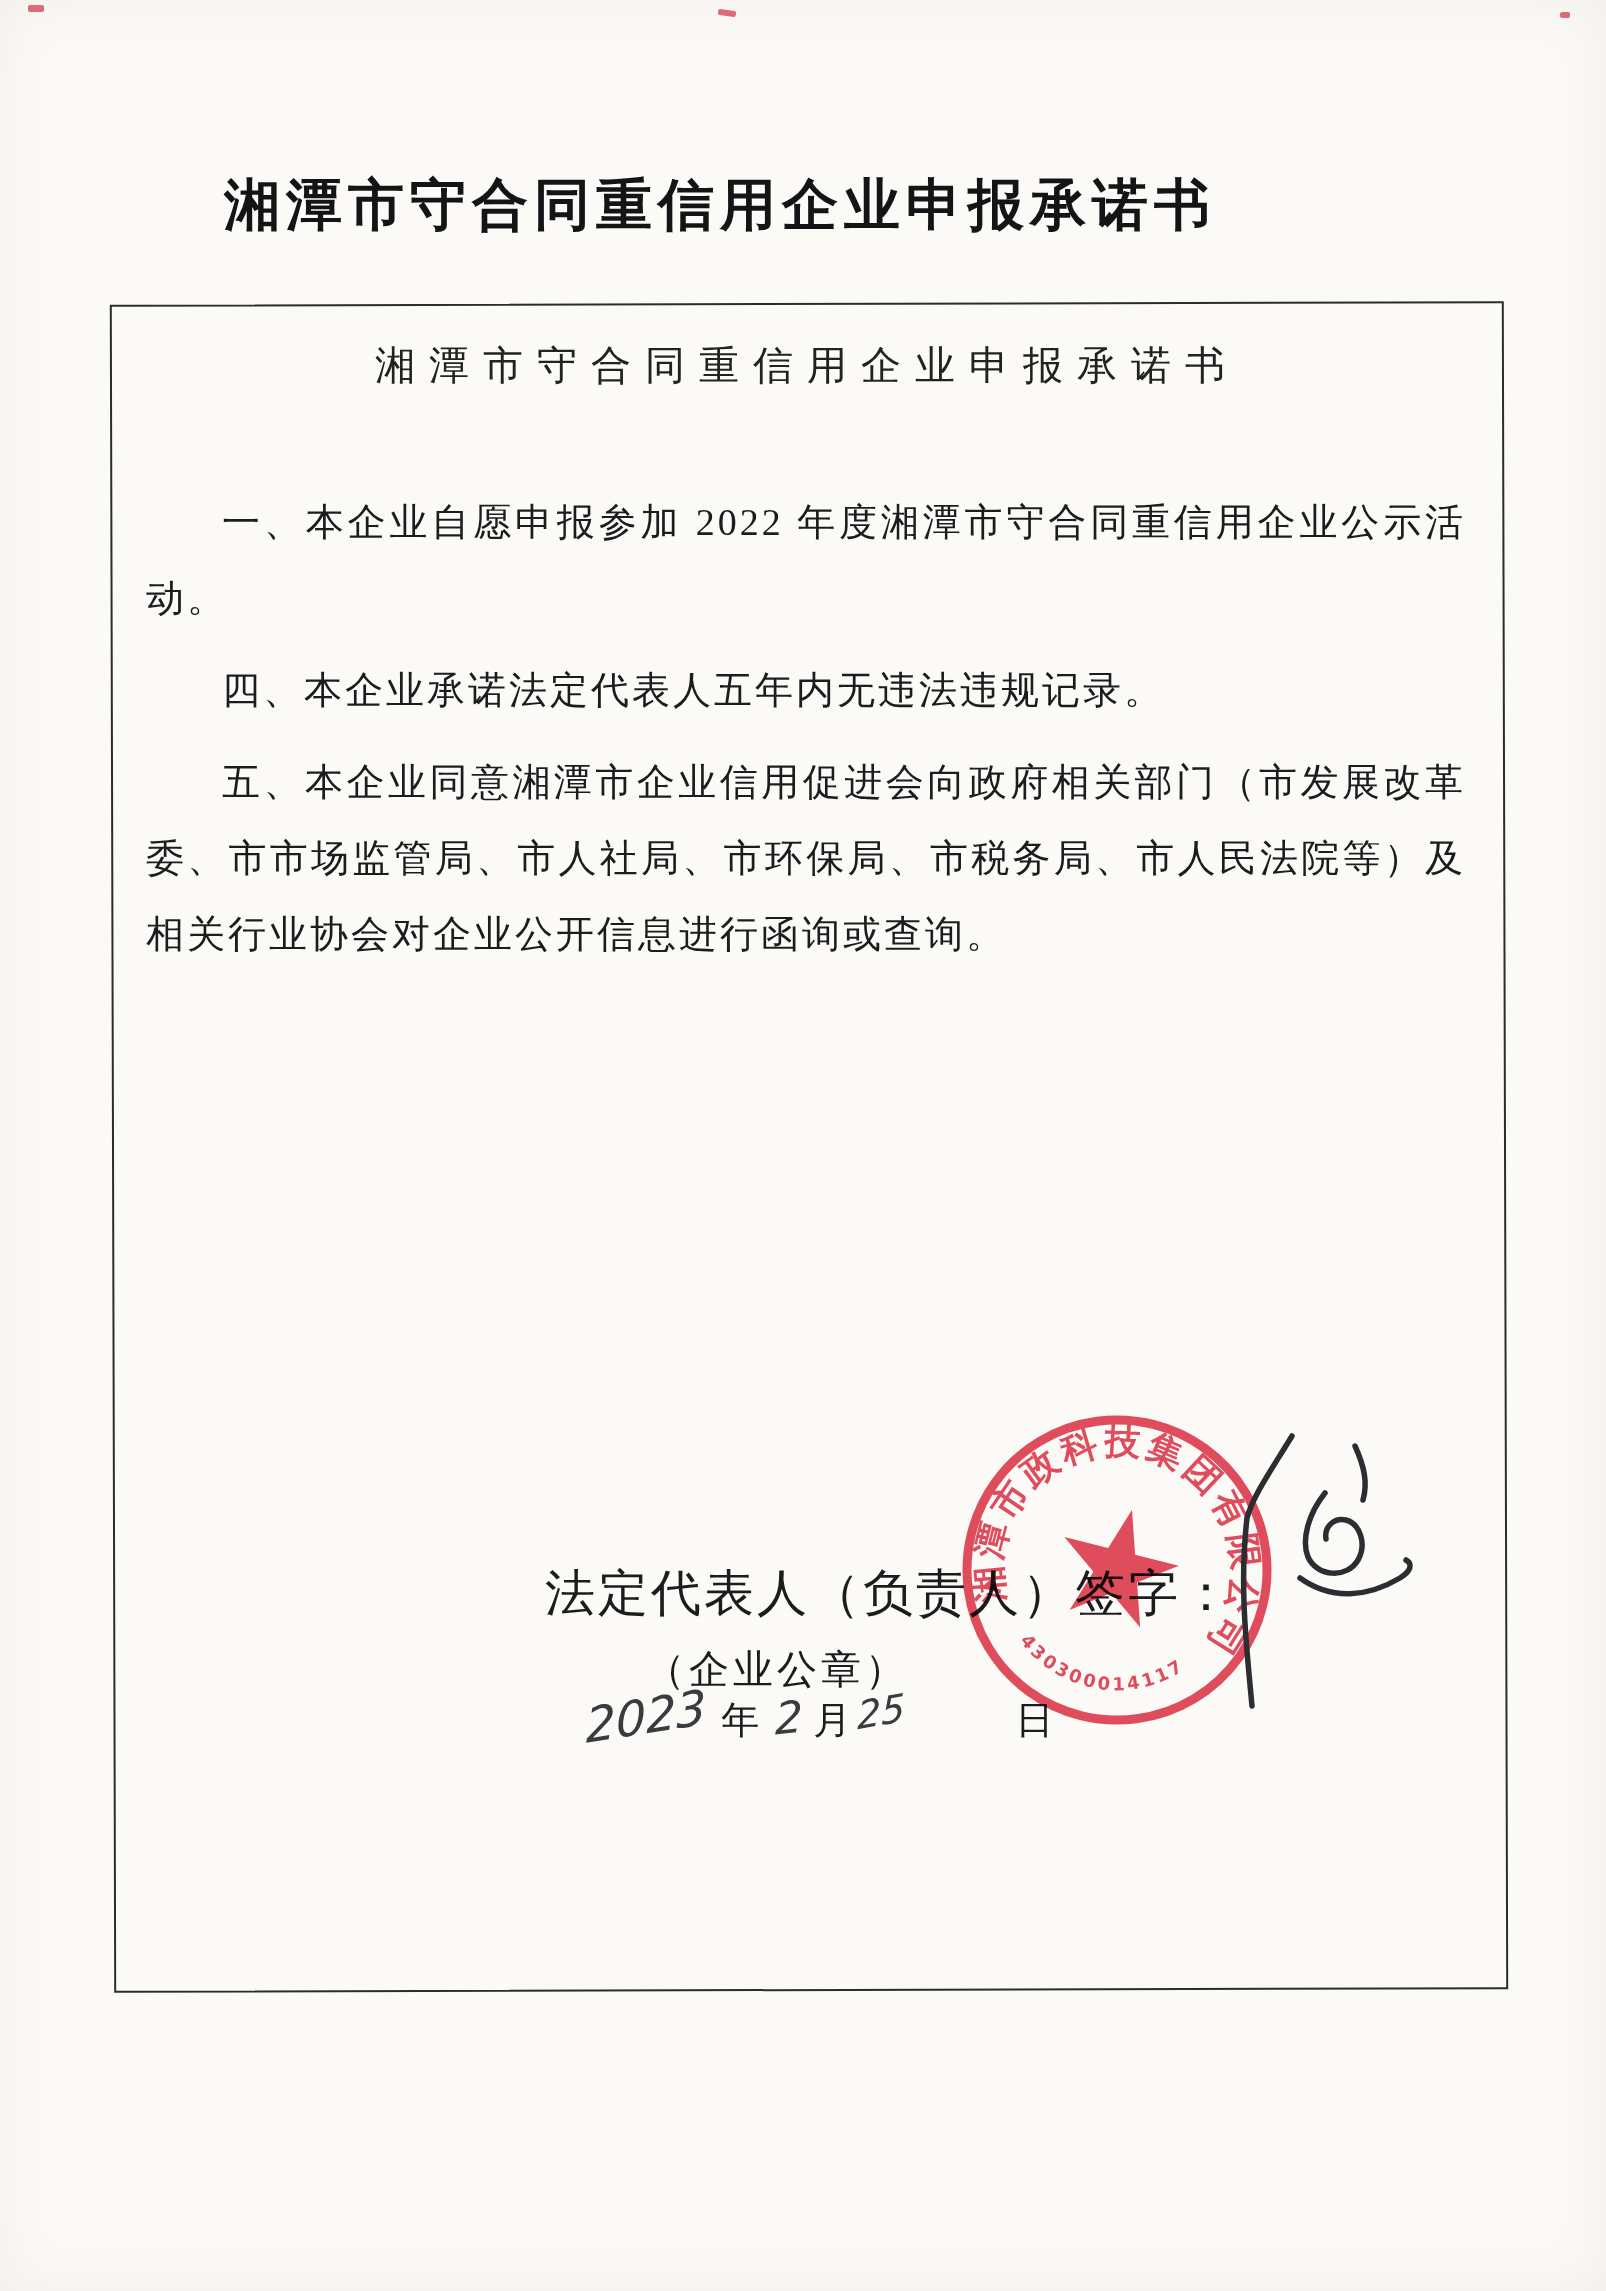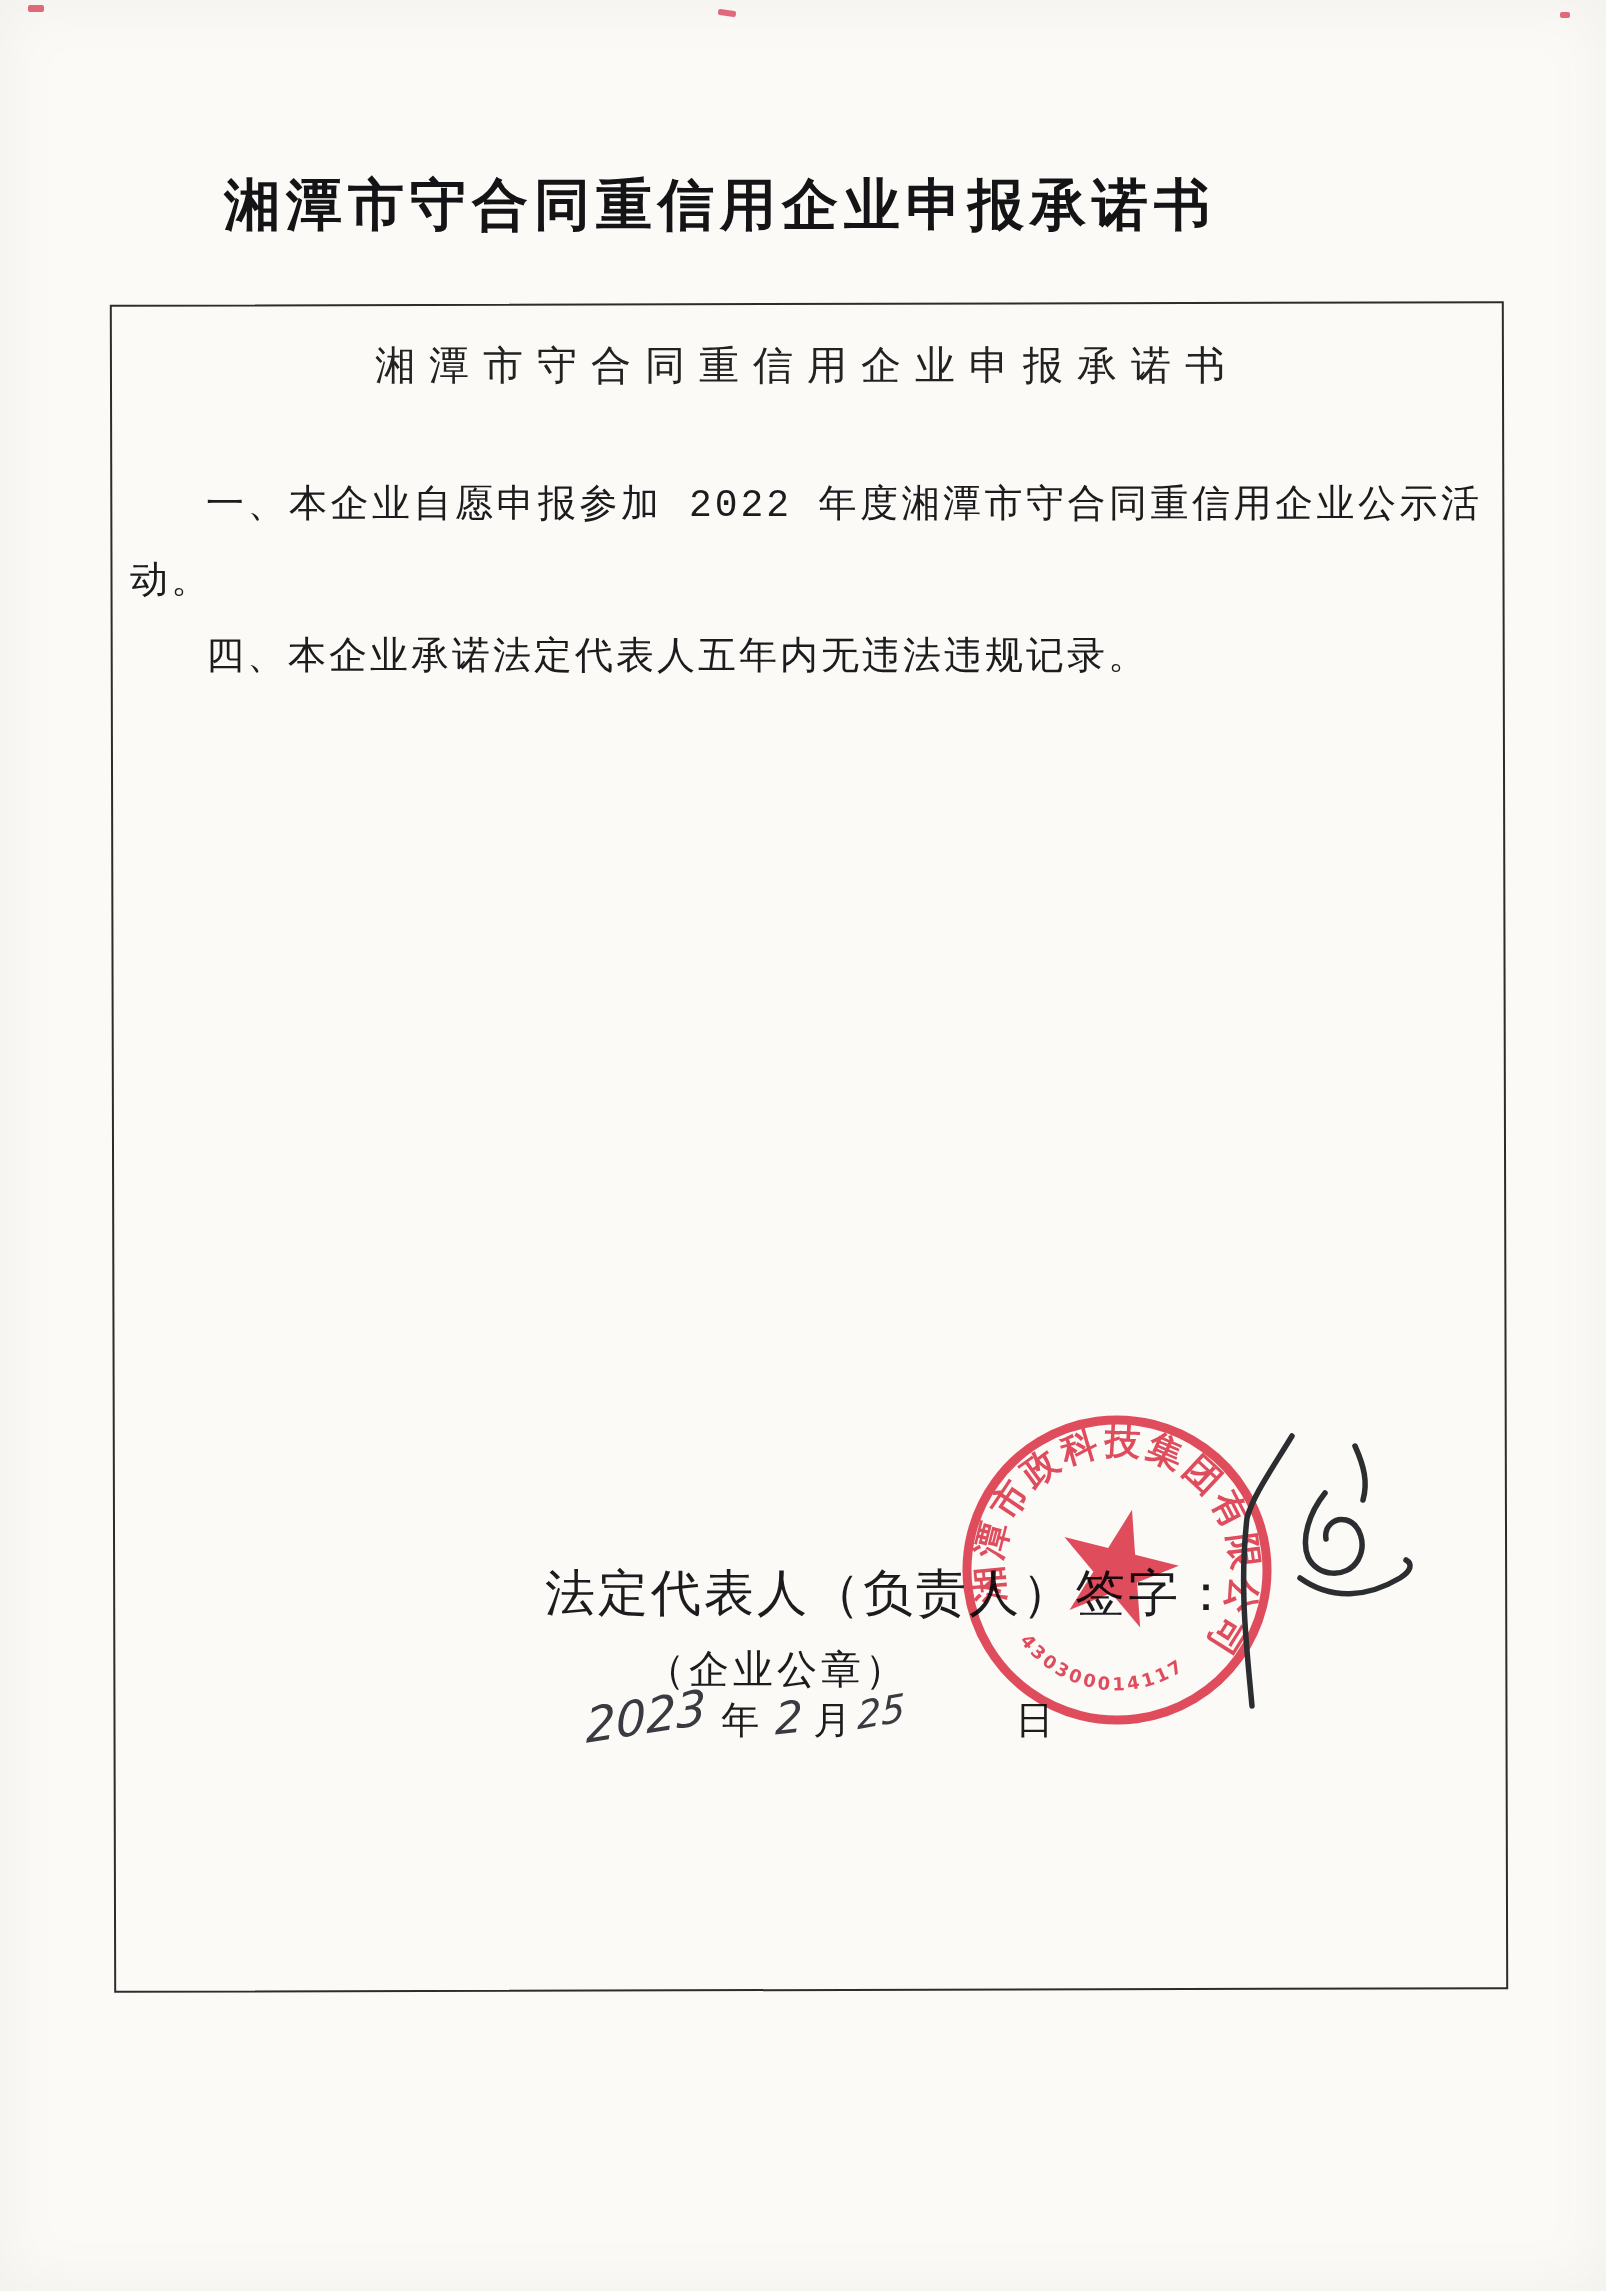--- a/index.html
+++ b/index.html
@@ -28,21 +28,21 @@
   }
   .box-title{
     position:absolute;left:112px;top:338px;width:1390px;
     text-align:center;font-size:40px;letter-spacing:14px;color:#222;
   }
   .body-text{
     position:absolute;left:130px;top:468px;width:1352px;
     font-size:38px;line-height:76px;letter-spacing:3px;
     text-align:justify;color:#1c1c1e;
   }
-  .body-text p{margin:0;text-indent:2em;font-family:Liberation Mono, monospace;}
+  .body-text p{margin:16px;text-indent:2em;}
 
   .sig-label{
     position:absolute;left:545px;top:1560px;
     font-size:50px;letter-spacing:3px;color:#1c1c1e;
   }
   .seal-note{
     position:absolute;left:645px;top:1642px;
     font-size:40px;letter-spacing:4px;color:#1c1c1e;text-align:center;
   }
   .date-line{
@@ -79,20 +79,21 @@
 
 <div class="doc-title">湘潭市守合同重信用企业申报承诺书</div>
 
 <div class="border-box"></div>
 
 <div class="box-title">湘潭市守合同重信用企业申报承诺书</div>
 
 <div class="body-text">
   <p>一、本企业自愿申报参加 2022 年度湘潭市守合同重信用企业公示活动。</p>
   <p>四、本企业承诺法定代表人五年内无违法违规记录。</p>
+  <p>五、本企业同意湘潭市企业信用促进会向政府相关部门（市发展改革委、市市场监管局、市人社局、市环保局、市税务局、市人民法院等）及相关行业协会对企业公开信息进行函询或查询。</p>
 </div>
 
 <div class="sig-label">法定代表人（负责人）签字：</div>
 <div class="seal-note">（企业公章）</div>
 
 <div class="date-line">
   <span class="hand hand-year">2023</span><span class="unit">年</span><span class="hand hand-month">2</span><span class="unit">月</span><span class="hand hand-day">25</span><span class="unit unit-day">日</span>
 </div>
 
 <svg class="seal-svg" viewBox="-172 -172 344 344">

